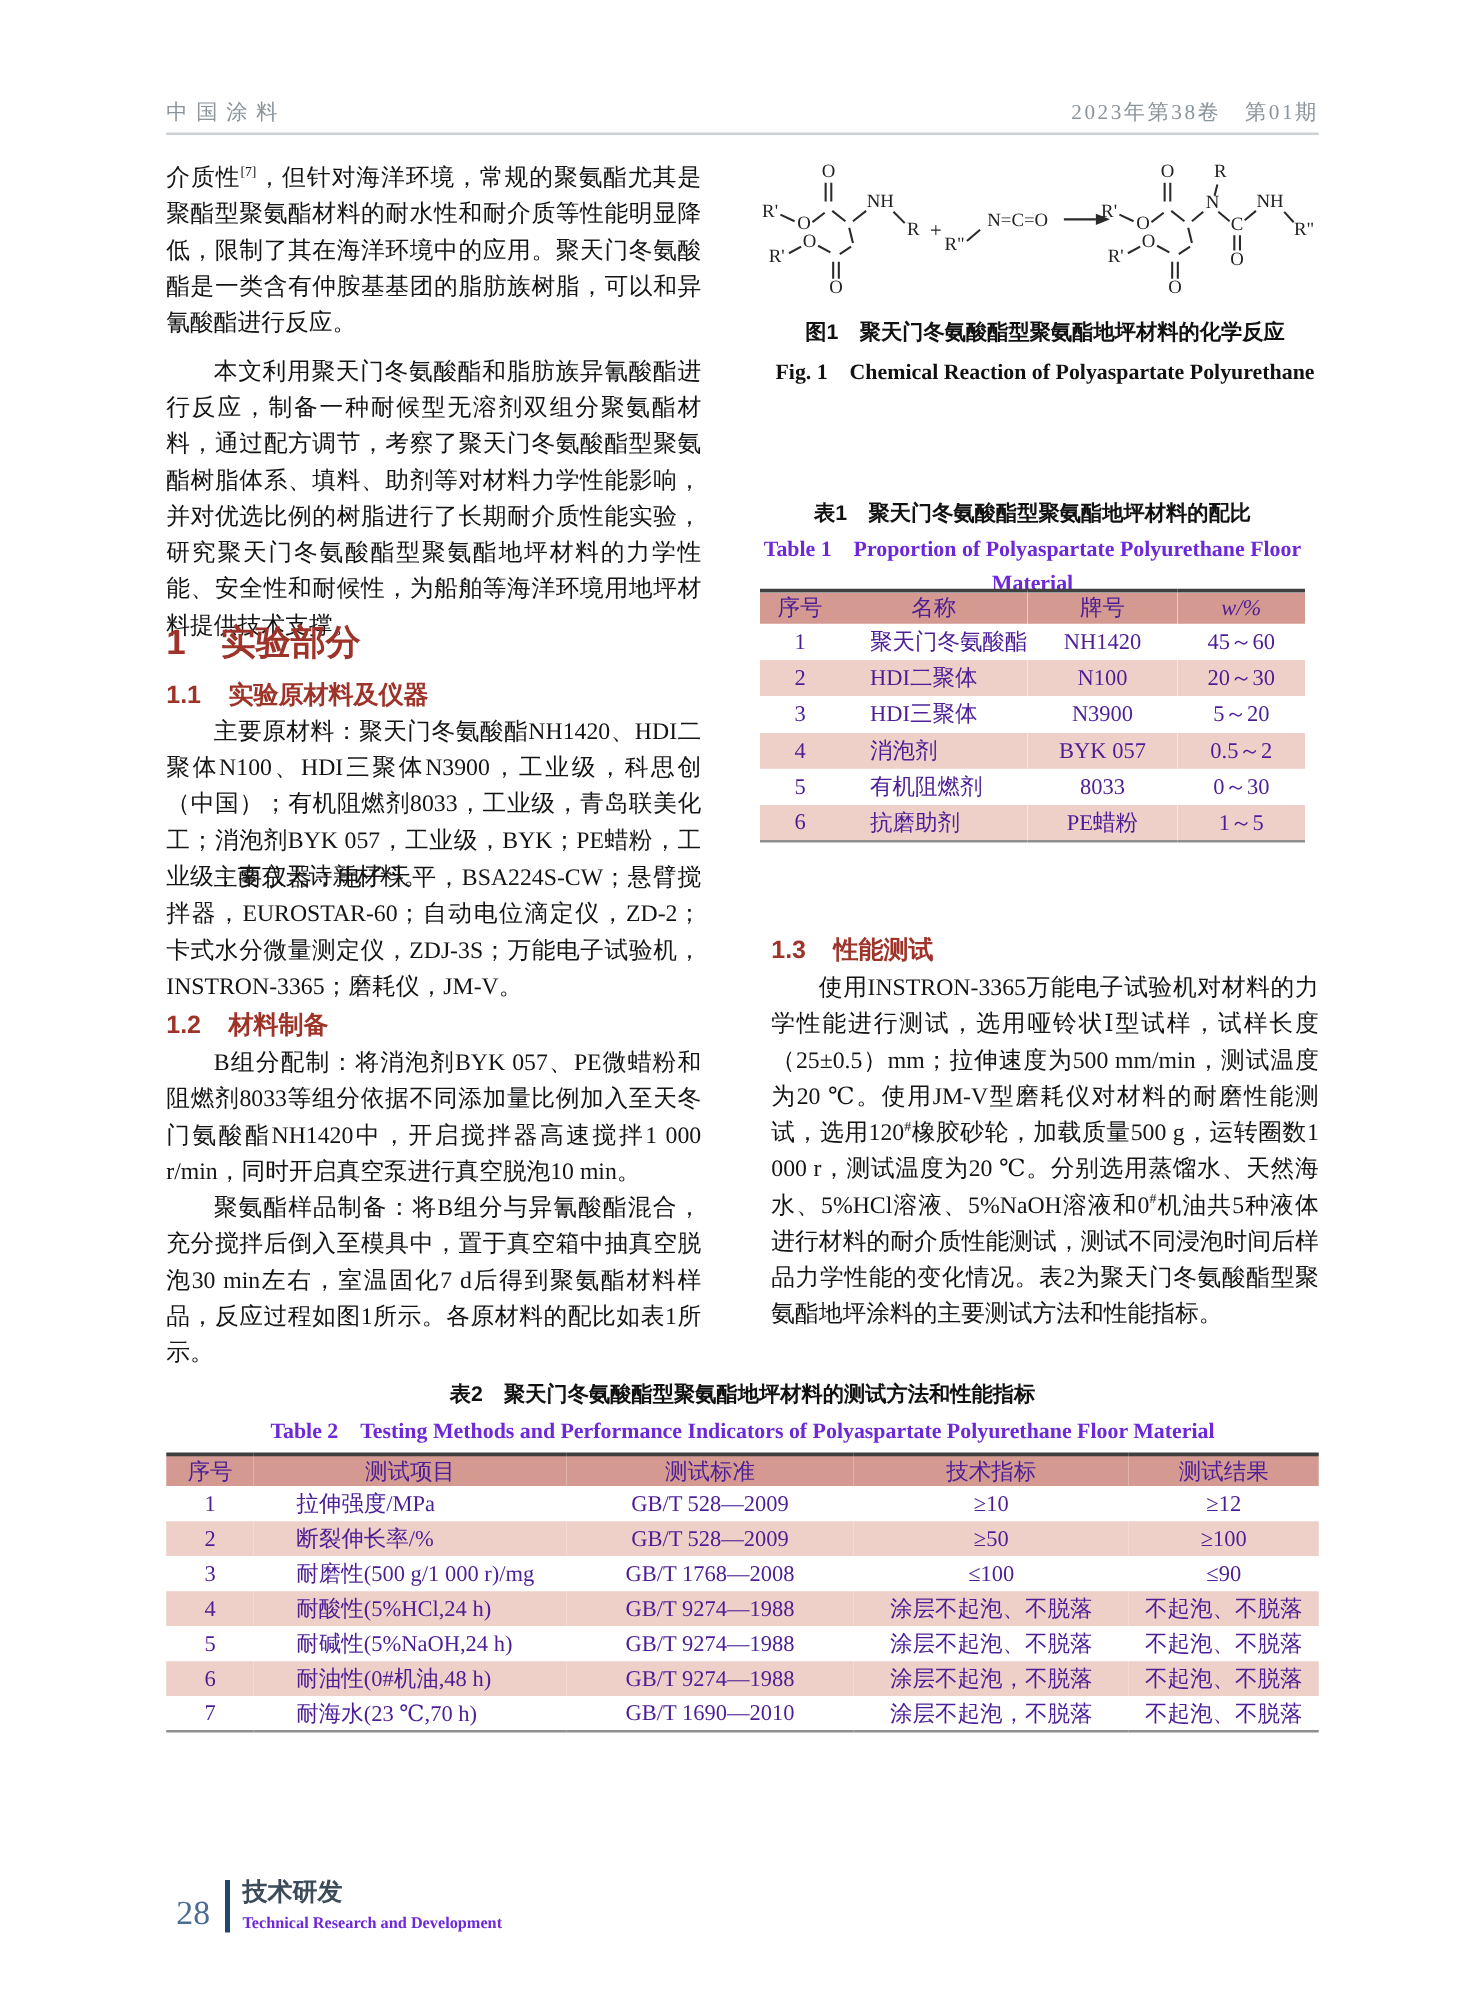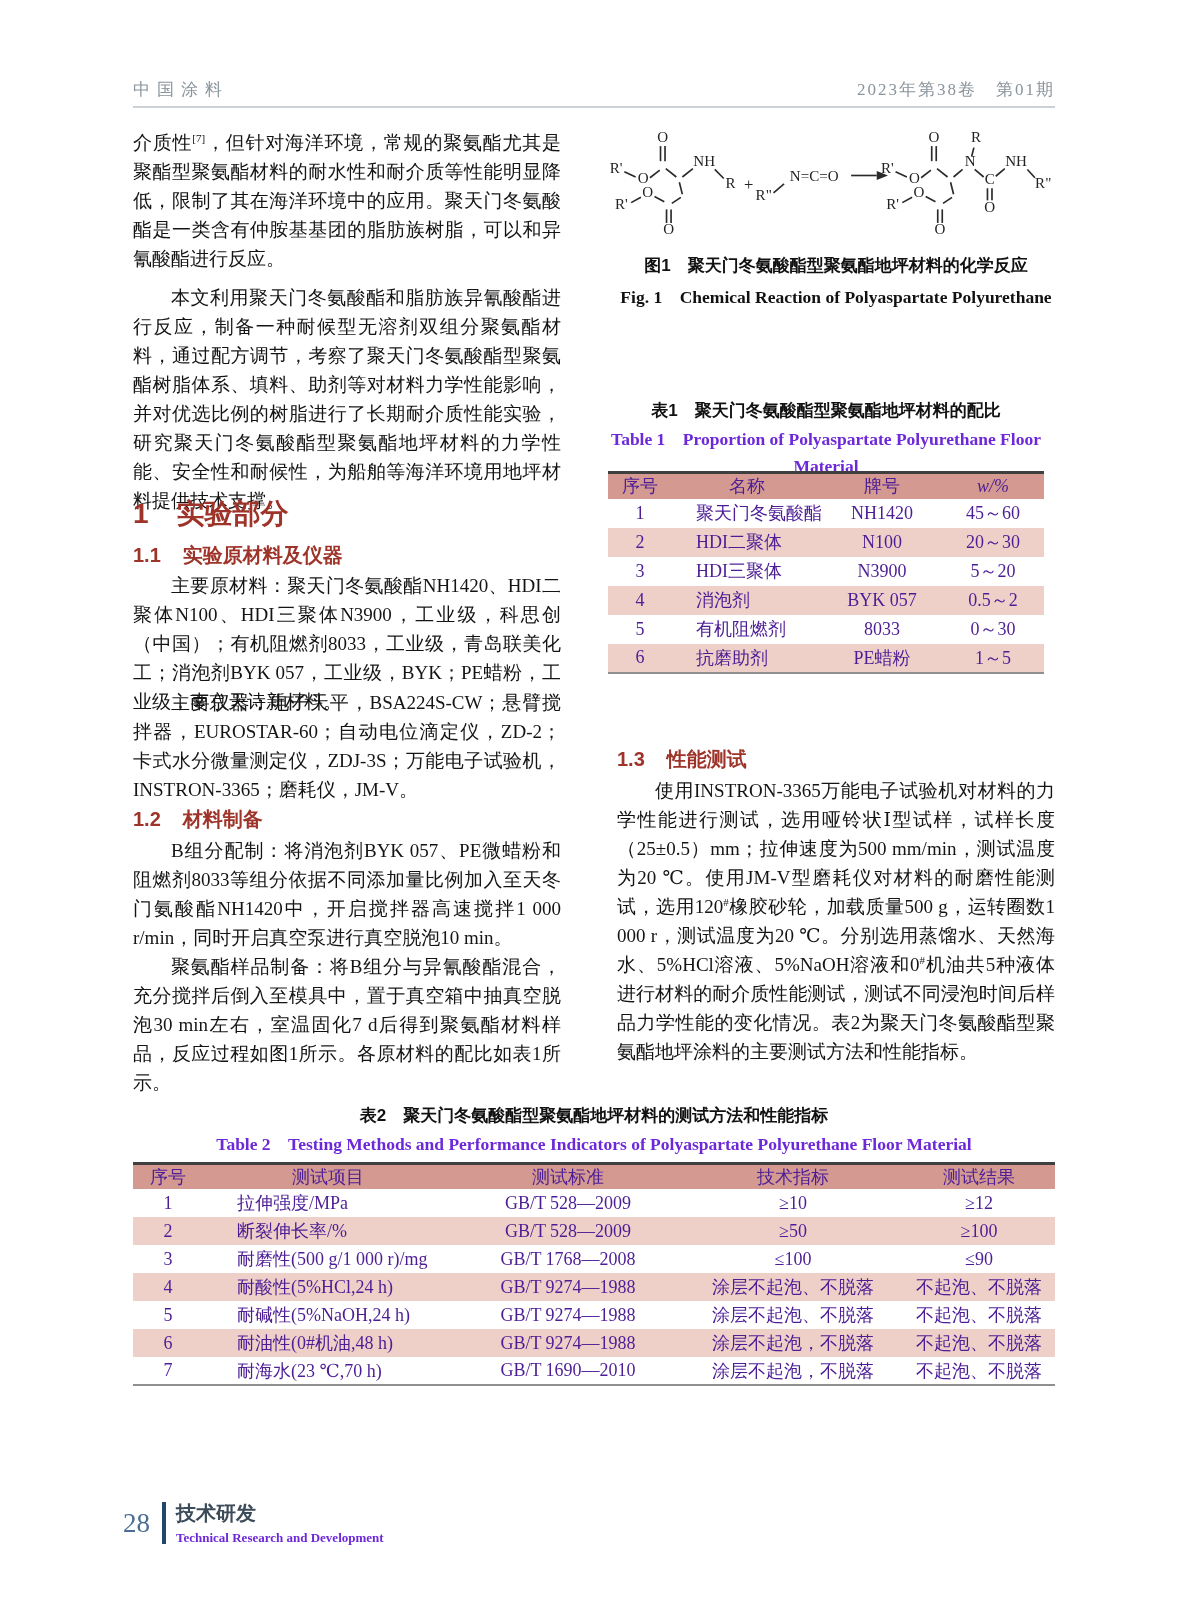--- a/index.html
+++ b/index.html
@@ -46,21 +46,21 @@
   .t1 tbody tr:nth-child(even) td,.t2 tbody tr:nth-child(even) td{background:var(--table_row_alt_bg);}
   .t1 .c-name,.t2 .c-item{text-align:left;}
   .t1 .c-name{padding-left:24px;} .t2 .c-item{padding-left:34px;}
   .t1 col.c1{width:64px;} .t1 col.c2{width:150px;} .t1 col.c3{width:120px;} .t1 col.c4{width:102px;}
   .t2 col.c1{width:70px;} .t2 col.c2{width:250px;} .t2 col.c3{width:230px;} .t2 col.c4{width:220px;} .t2 col.c5{width:152px;}
   .ital{font-style:italic;}
   .tbl-title-cn{position:absolute;text-align:center;font-family:"Liberation Sans","DejaVu Sans",sans-serif;
                 font-weight:bold;font-size:17px;color:#111;}
   .tbl-title-en{position:absolute;text-align:center;font-weight:bold;font-size:17.5px;line-height:27px;color:#6d28d9;}
   
-  .ftr{position:absolute;left:123px;top:1500px;display:flex;align-items:center;}
+  .ftr{position:absolute;left:141px;top:1500px;display:flex;align-items:flex-end;}
   .ftr .pg{font-size:27px;color:var(--footer_blue);margin-right:12px;}
   .ftr .bar{width:4px;height:42px;background:var(--footer_bar);margin-right:10px;}
   .ftr .fcn{font-family:"Liberation Sans","DejaVu Sans",sans-serif;font-weight:bold;font-size:20px;color:var(--footer_dark);}
   .ftr .fen{font-size:13px;font-weight:bold;color:#6d28d9;margin-top:3px;}
 </style>
 </head>
 <body>
 
 <div class="page">
 

